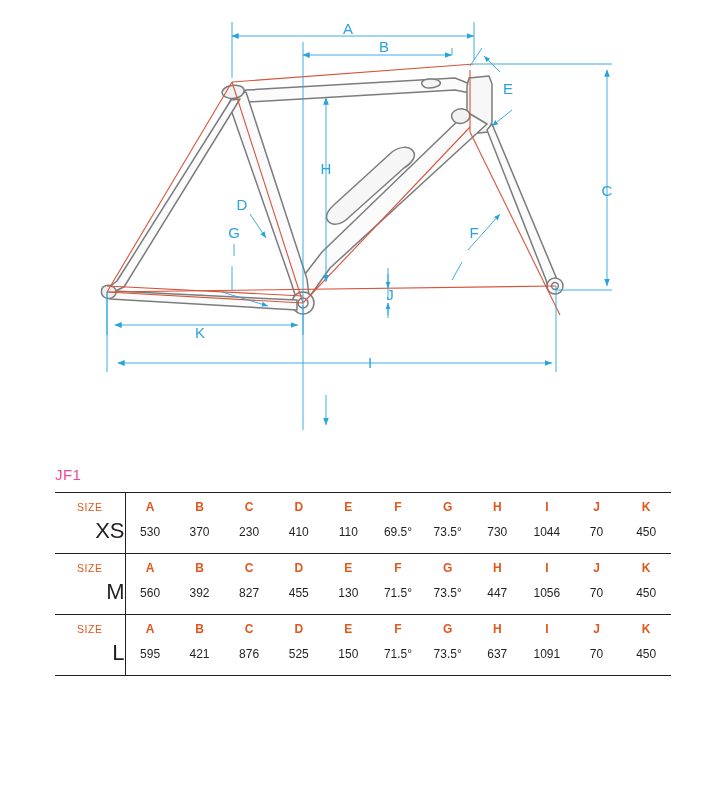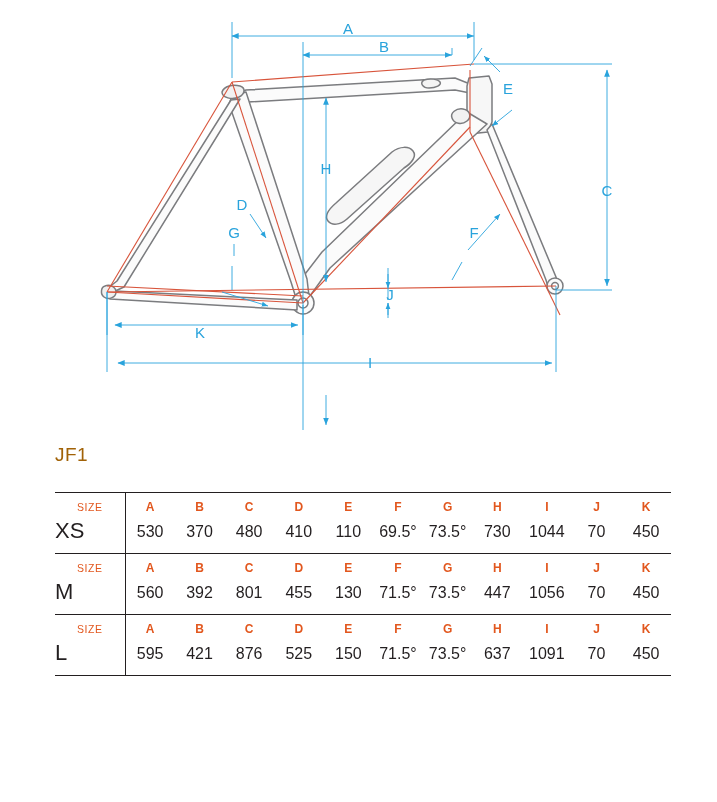--- a/index.html
+++ b/index.html
@@ -20,23 +20,23 @@
     left: 0; top: 0;
     width: 717px;
     height: 445px;
   }
   #diagram-area svg { display: block; }
 
   
   #model-title {
     position: absolute;
     left: 55px;
-    top: 444px;
-    font-size: 19px;
-    color: #a16207;
+    top: 466px;
+    font-size: 15px;
+    color: #ec4899;
     letter-spacing: 0.4px;
   }
 
   
   #tables {
     position: absolute;
     left: 55px;
     top: 492px;
     width: 616px;
   }
@@ -66,28 +66,28 @@
   .hdr-letter {
     color: #e2571e;
     font-size: 12px;
     font-weight: bold;
     text-align: center;
     padding: 7px 0 3px 0;
     vertical-align: middle;
   }
   .cell-size {
     font-size: 22px;
-    text-align: left;
+    text-align: right;
     padding: 1px 0 9px 0;
     vertical-align: middle;
     color: #231f20;
     border-right: 1px solid #231f20;
   }
   .cell-val {
-    font-size: 16px;
+    font-size: 12px;
     text-align: center;
     padding: 3px 0 10px 0;
     vertical-align: middle;
     color: #231f20;
     white-space: nowrap;
   }
   .hdr-size.with-rule { border-right: 1px solid #231f20; margin-top: 10px; }
 </style>
 </head>
 <body>
@@ -246,21 +246,21 @@
         <td class="hdr-letter">G</td>
         <td class="hdr-letter">H</td>
         <td class="hdr-letter">I</td>
         <td class="hdr-letter">J</td>
         <td class="hdr-letter">K</td>
       </tr>
       <tr>
         <td class="cell-size">XS</td>
         <td class="cell-val">530</td>
         <td class="cell-val">370</td>
-        <td class="cell-val">480</td>
+        <td class="cell-val">230</td>
         <td class="cell-val">410</td>
         <td class="cell-val">110</td>
         <td class="cell-val">69.5°</td>
         <td class="cell-val">73.5°</td>
         <td class="cell-val">730</td>
         <td class="cell-val">1044</td>
         <td class="cell-val">70</td>
         <td class="cell-val">450</td>
       </tr>
     </tbody>
@@ -295,21 +295,21 @@
         <td class="hdr-letter">G</td>
         <td class="hdr-letter">H</td>
         <td class="hdr-letter">I</td>
         <td class="hdr-letter">J</td>
         <td class="hdr-letter">K</td>
       </tr>
       <tr>
         <td class="cell-size">M</td>
         <td class="cell-val">560</td>
         <td class="cell-val">392</td>
-        <td class="cell-val">801</td>
+        <td class="cell-val">827</td>
         <td class="cell-val">455</td>
         <td class="cell-val">130</td>
         <td class="cell-val">71.5°</td>
         <td class="cell-val">73.5°</td>
         <td class="cell-val">447</td>
         <td class="cell-val">1056</td>
         <td class="cell-val">70</td>
         <td class="cell-val">450</td>
       </tr>
     </tbody>

